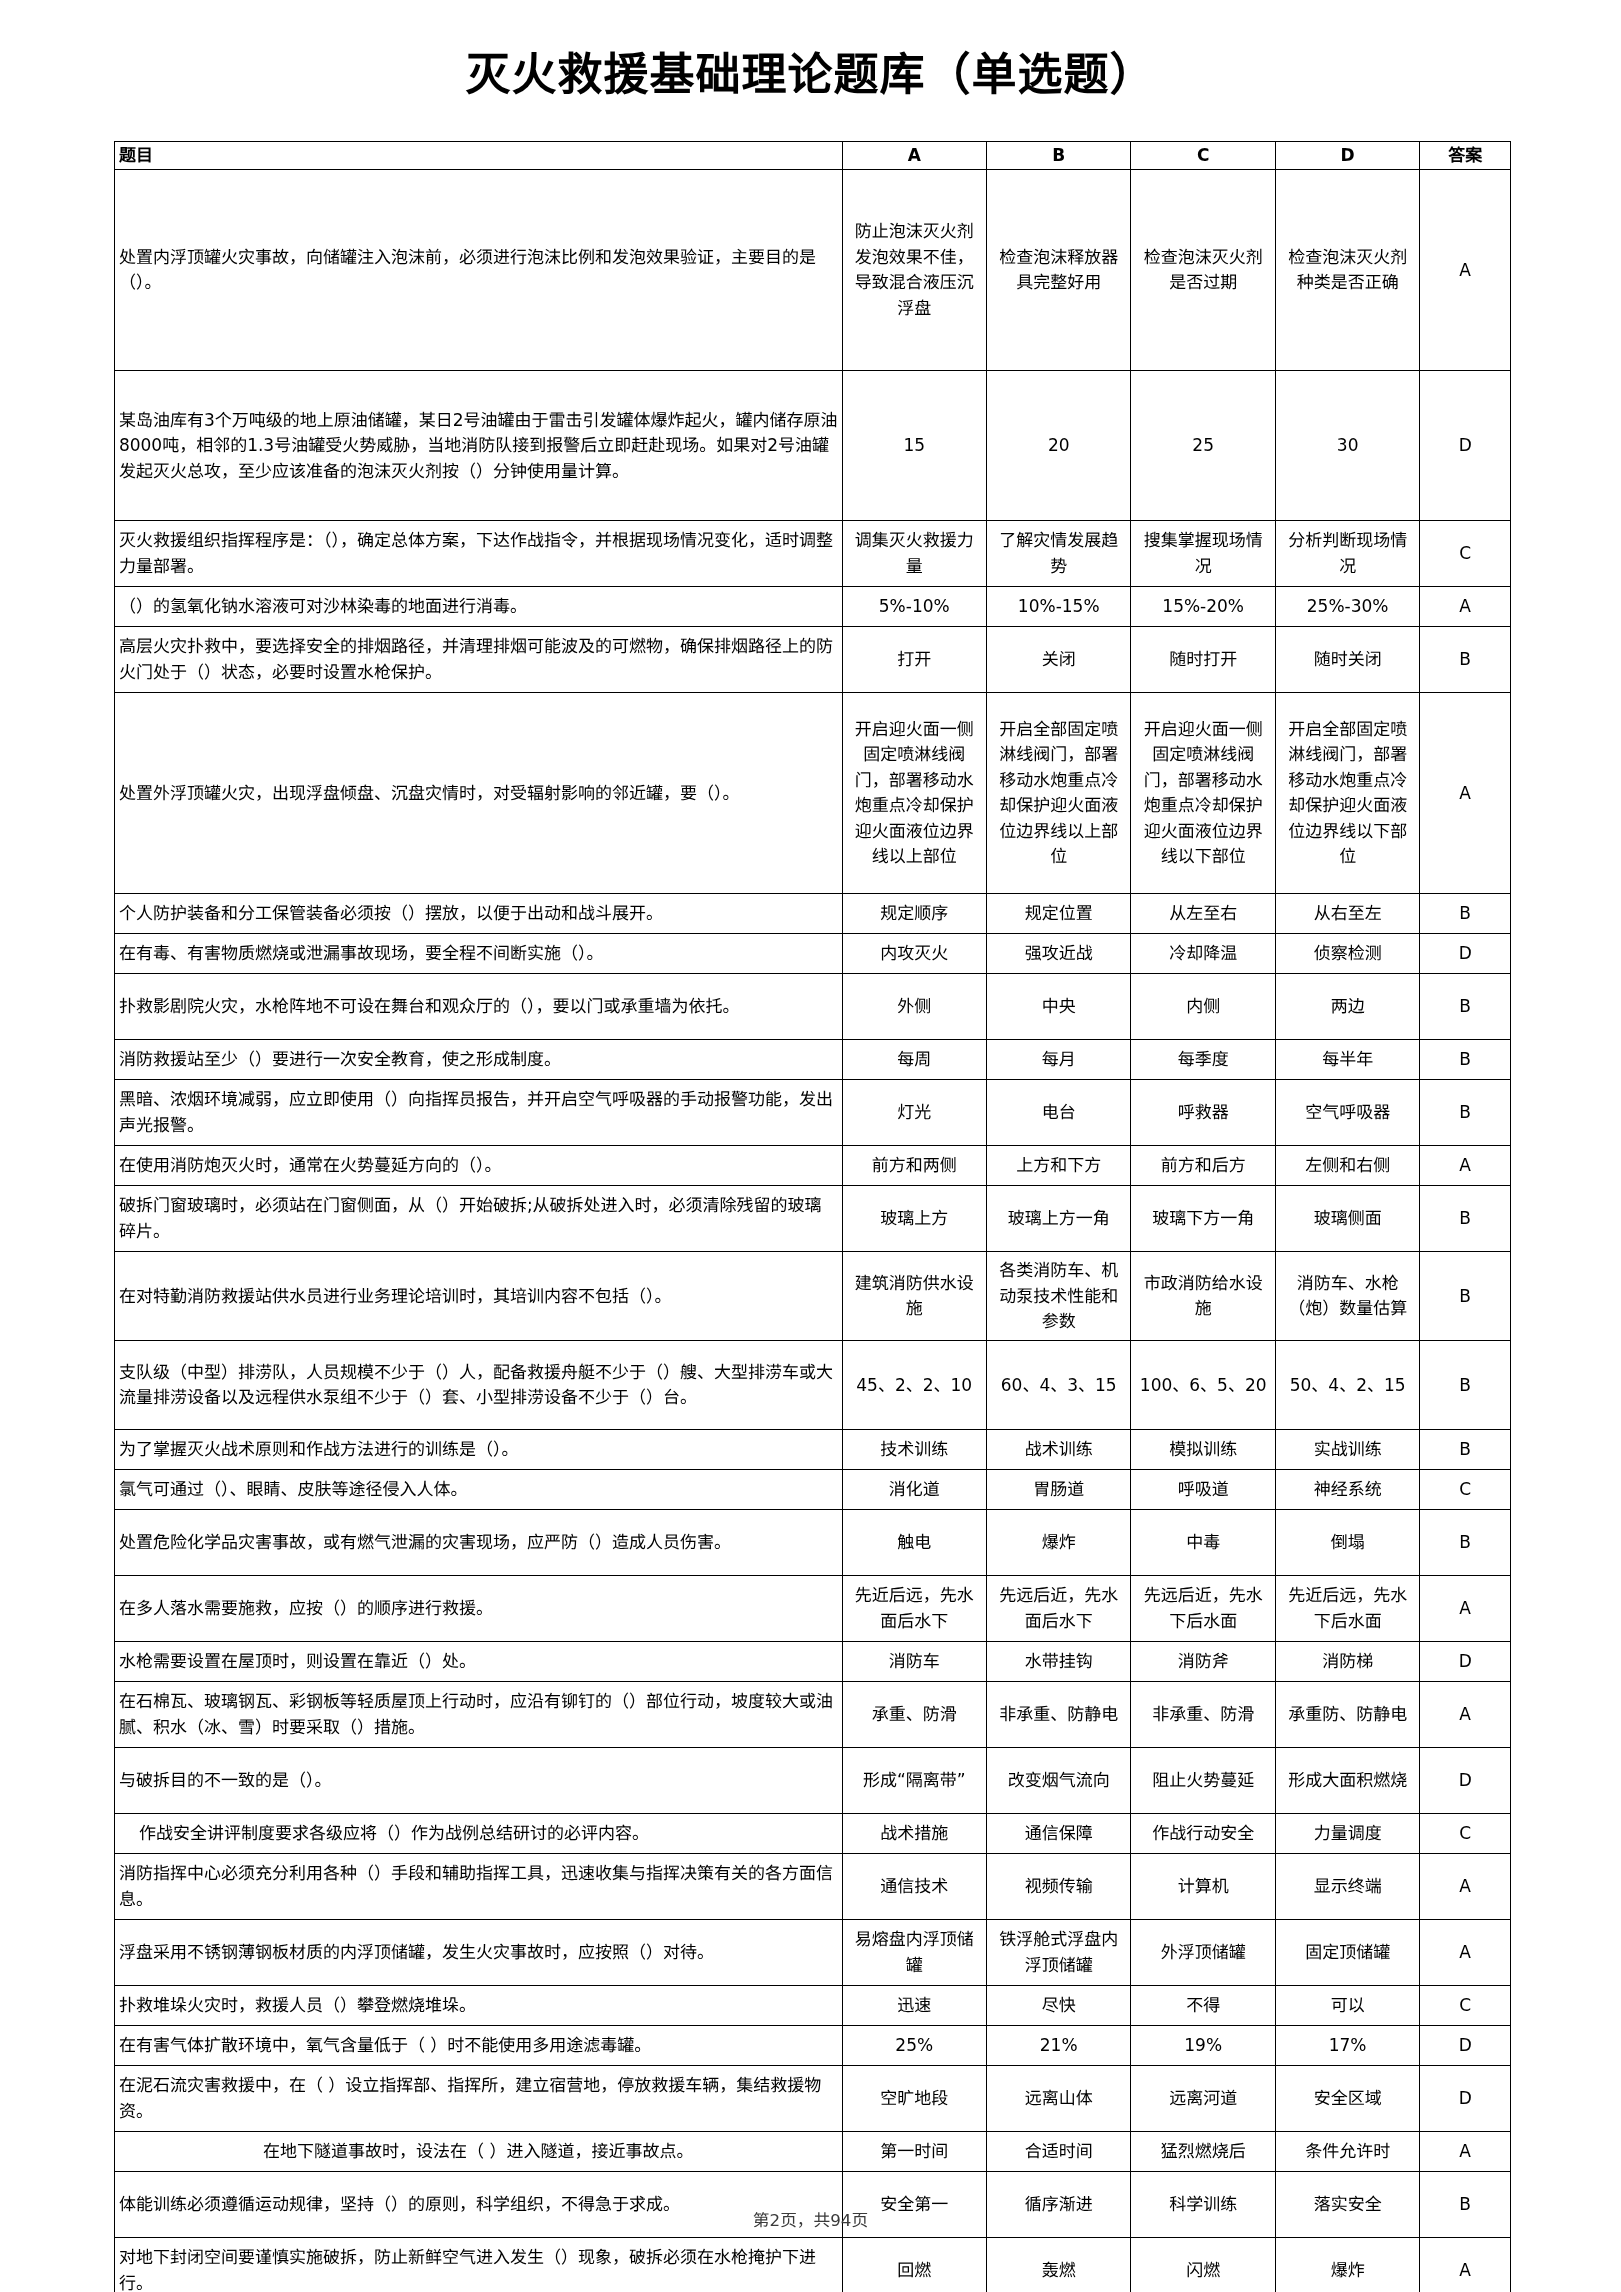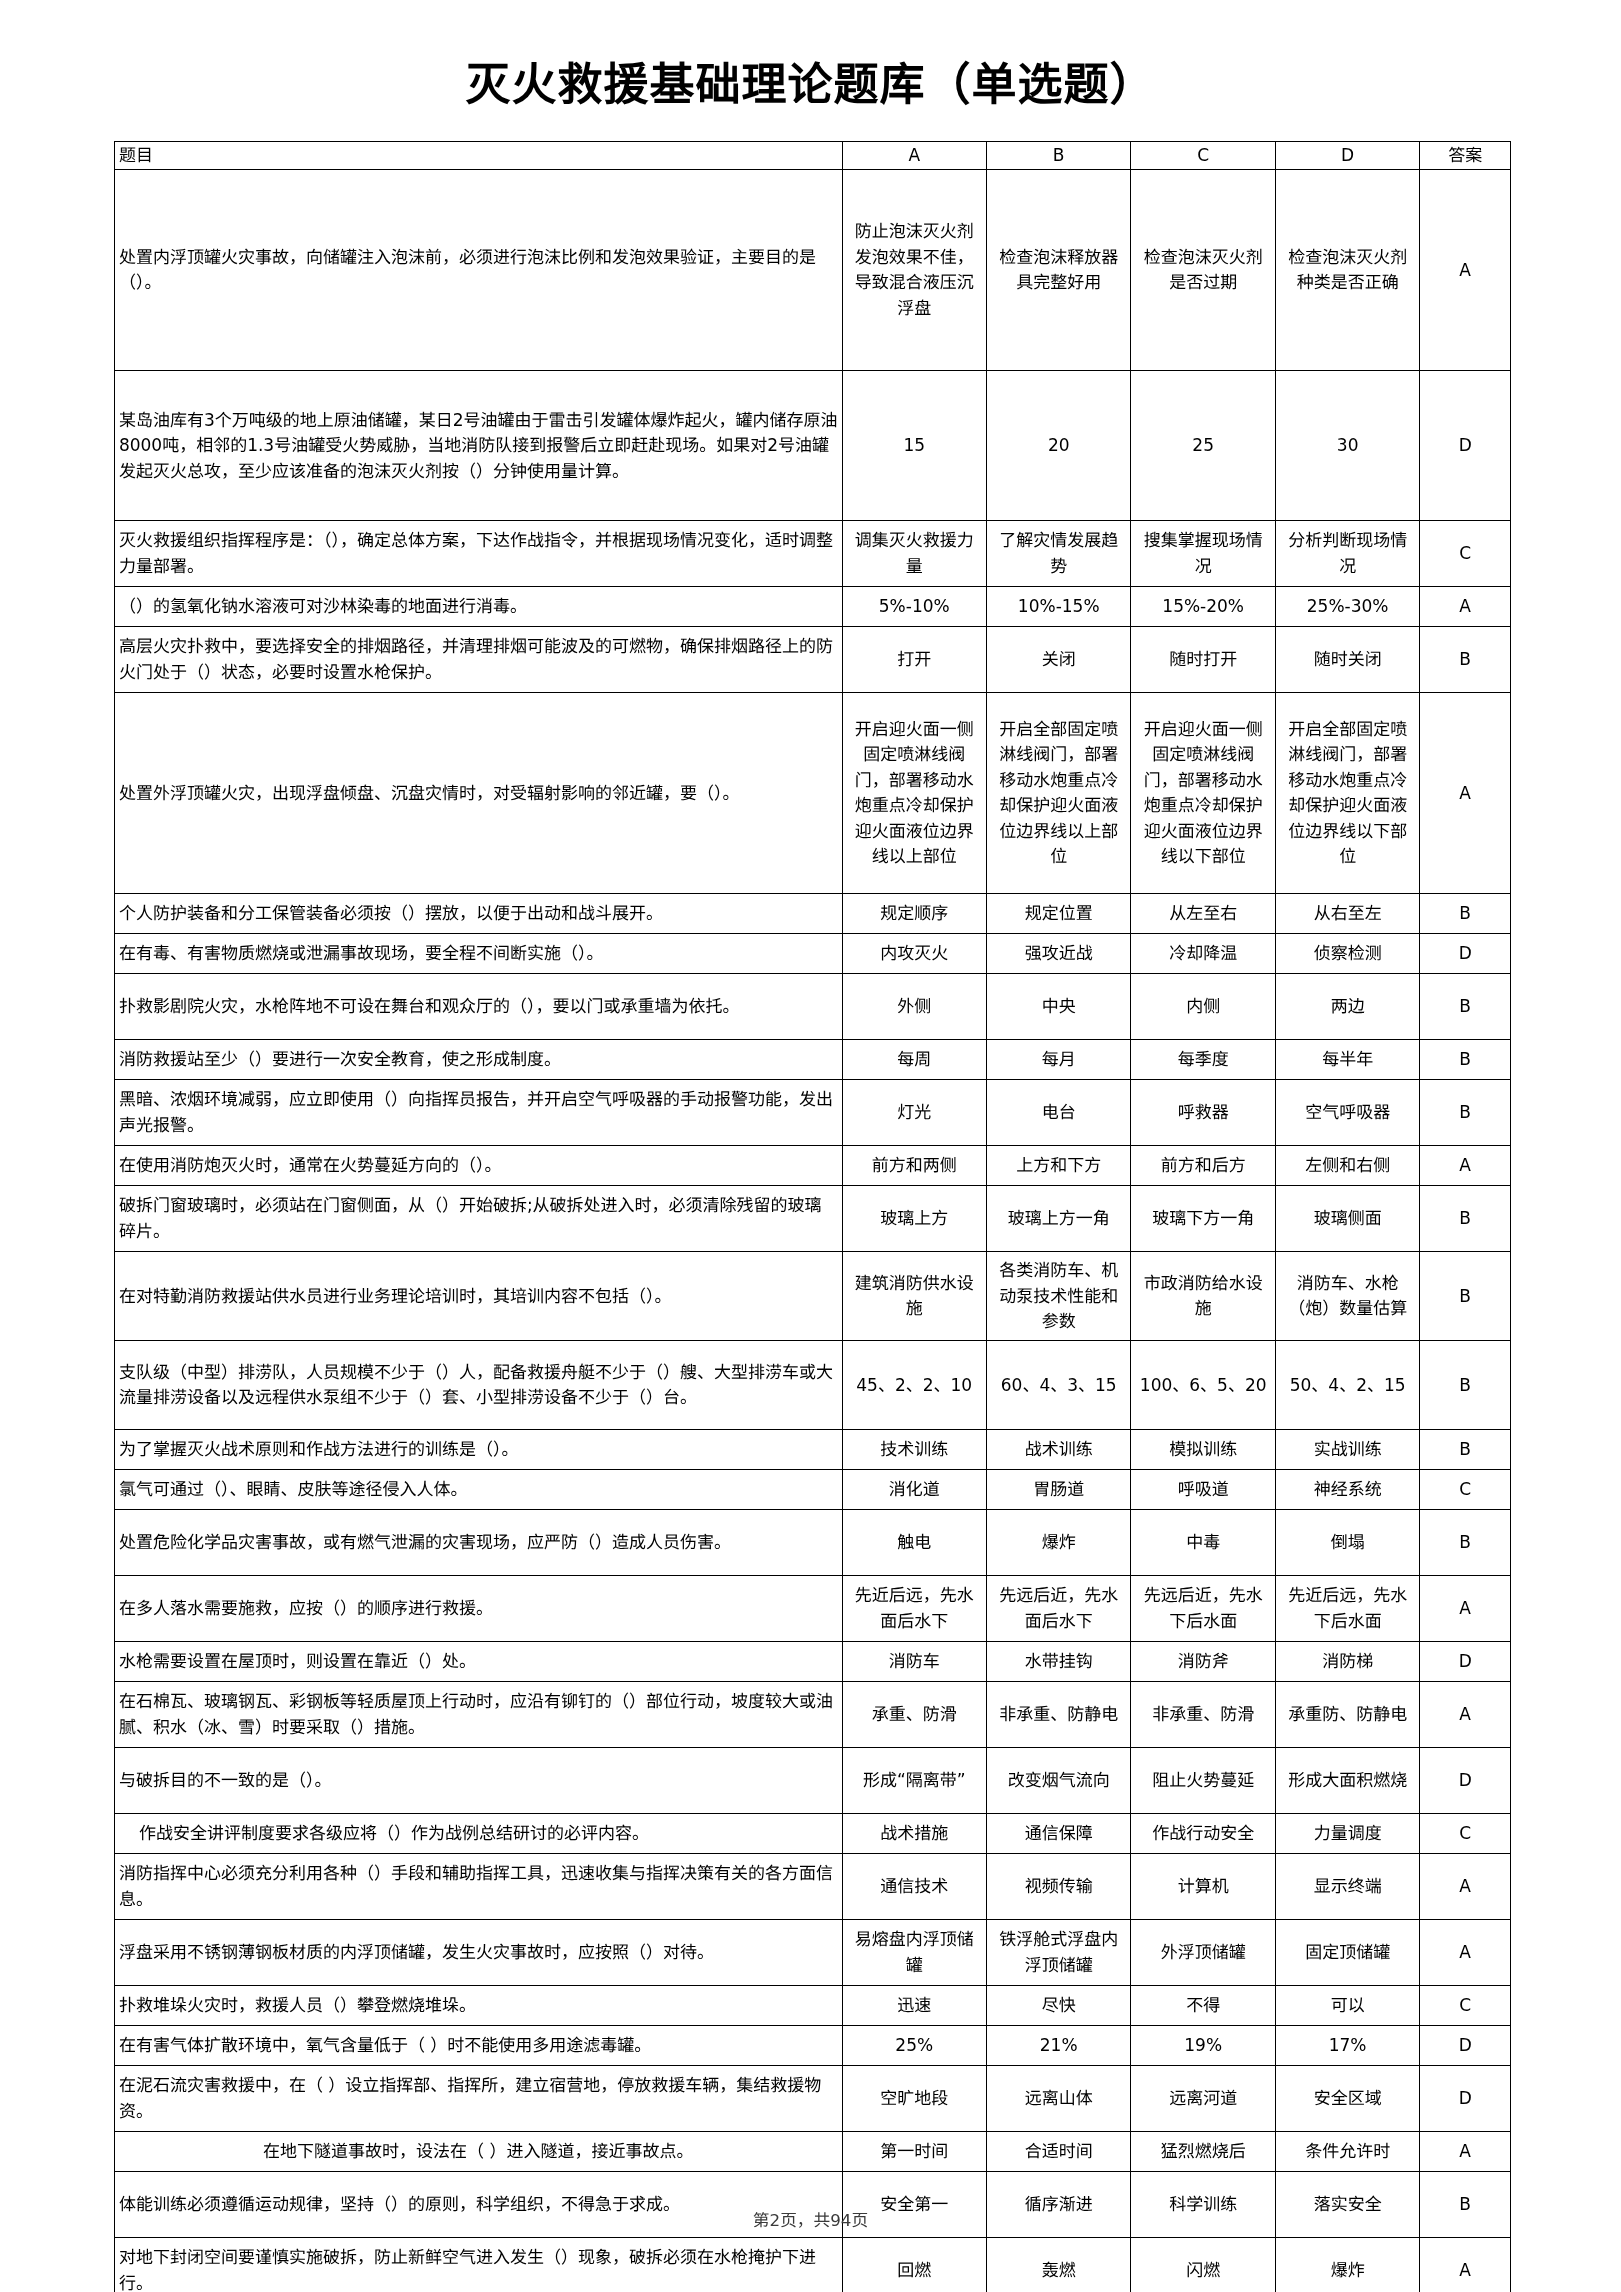--- a/index.html
+++ b/index.html
@@ -21,21 +21,21 @@
     left: 0;
     top: 0;
     width: 1621px;
     height: 2293px;
     background: #ffffff;
   }
   
   .doc-title {
     position: absolute;
     left: 0;
-    top: 59px;
+    top: 49px;
     width: 1621px;
     text-align: center;
     font-size: 45px;
     font-weight: bold;
     letter-spacing: 1px;
     line-height: 51px;
     white-space: nowrap;
     color: #000;
     z-index: 1;
   }
@@ -61,21 +61,21 @@
   table.qbank th,
   table.qbank td {
     border: 1.4px solid #000;
     padding: 2px 3.9px;
     font-size: 17px;
     line-height: 25.5px;
     vertical-align: middle;
     background: #fff;
   }
   table.qbank thead th {
-    font-weight: normal;
+    font-weight: bold;
     height: 27.4px;
     padding: 0 3.9px;
     line-height: 23.5px;
   }
   th.h-q   { text-align: left; vertical-align: top; }
   th.h-opt { text-align: center; }
   th.h-ans { text-align: center; }
 
   td.q {
     text-align: left;

